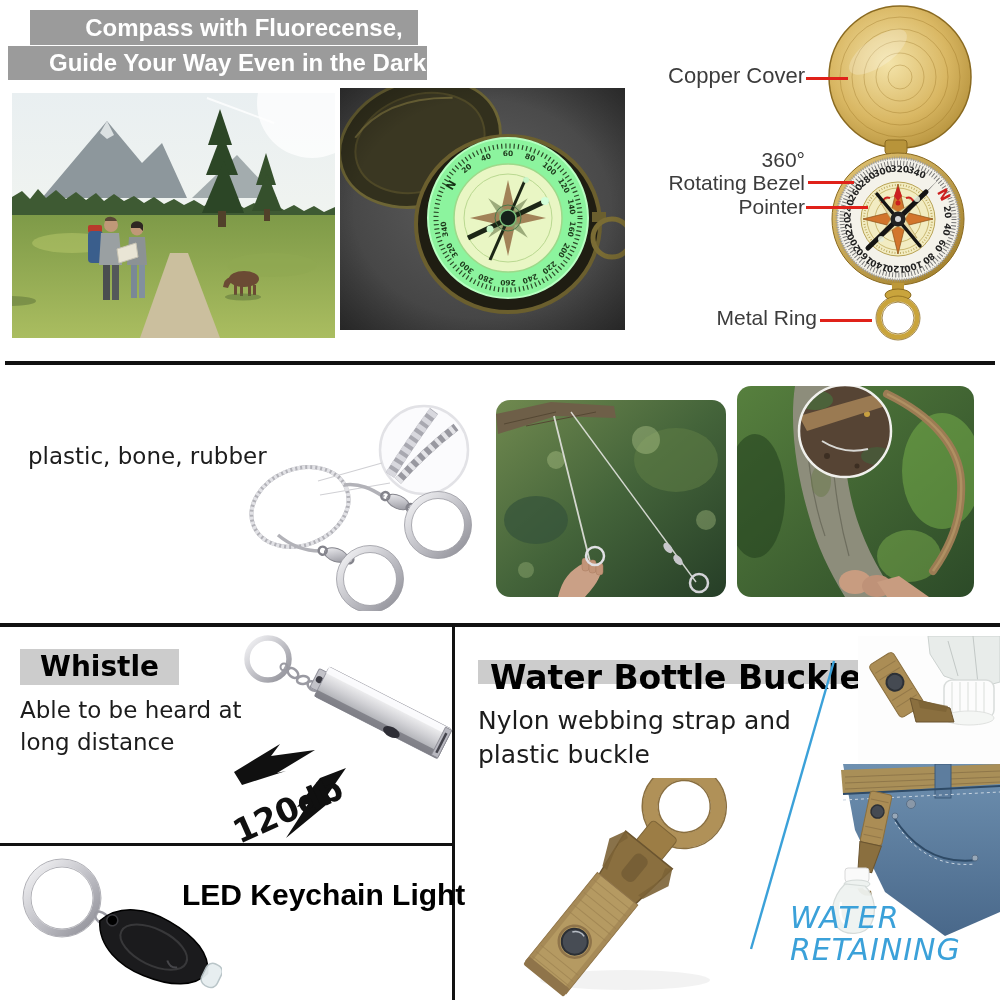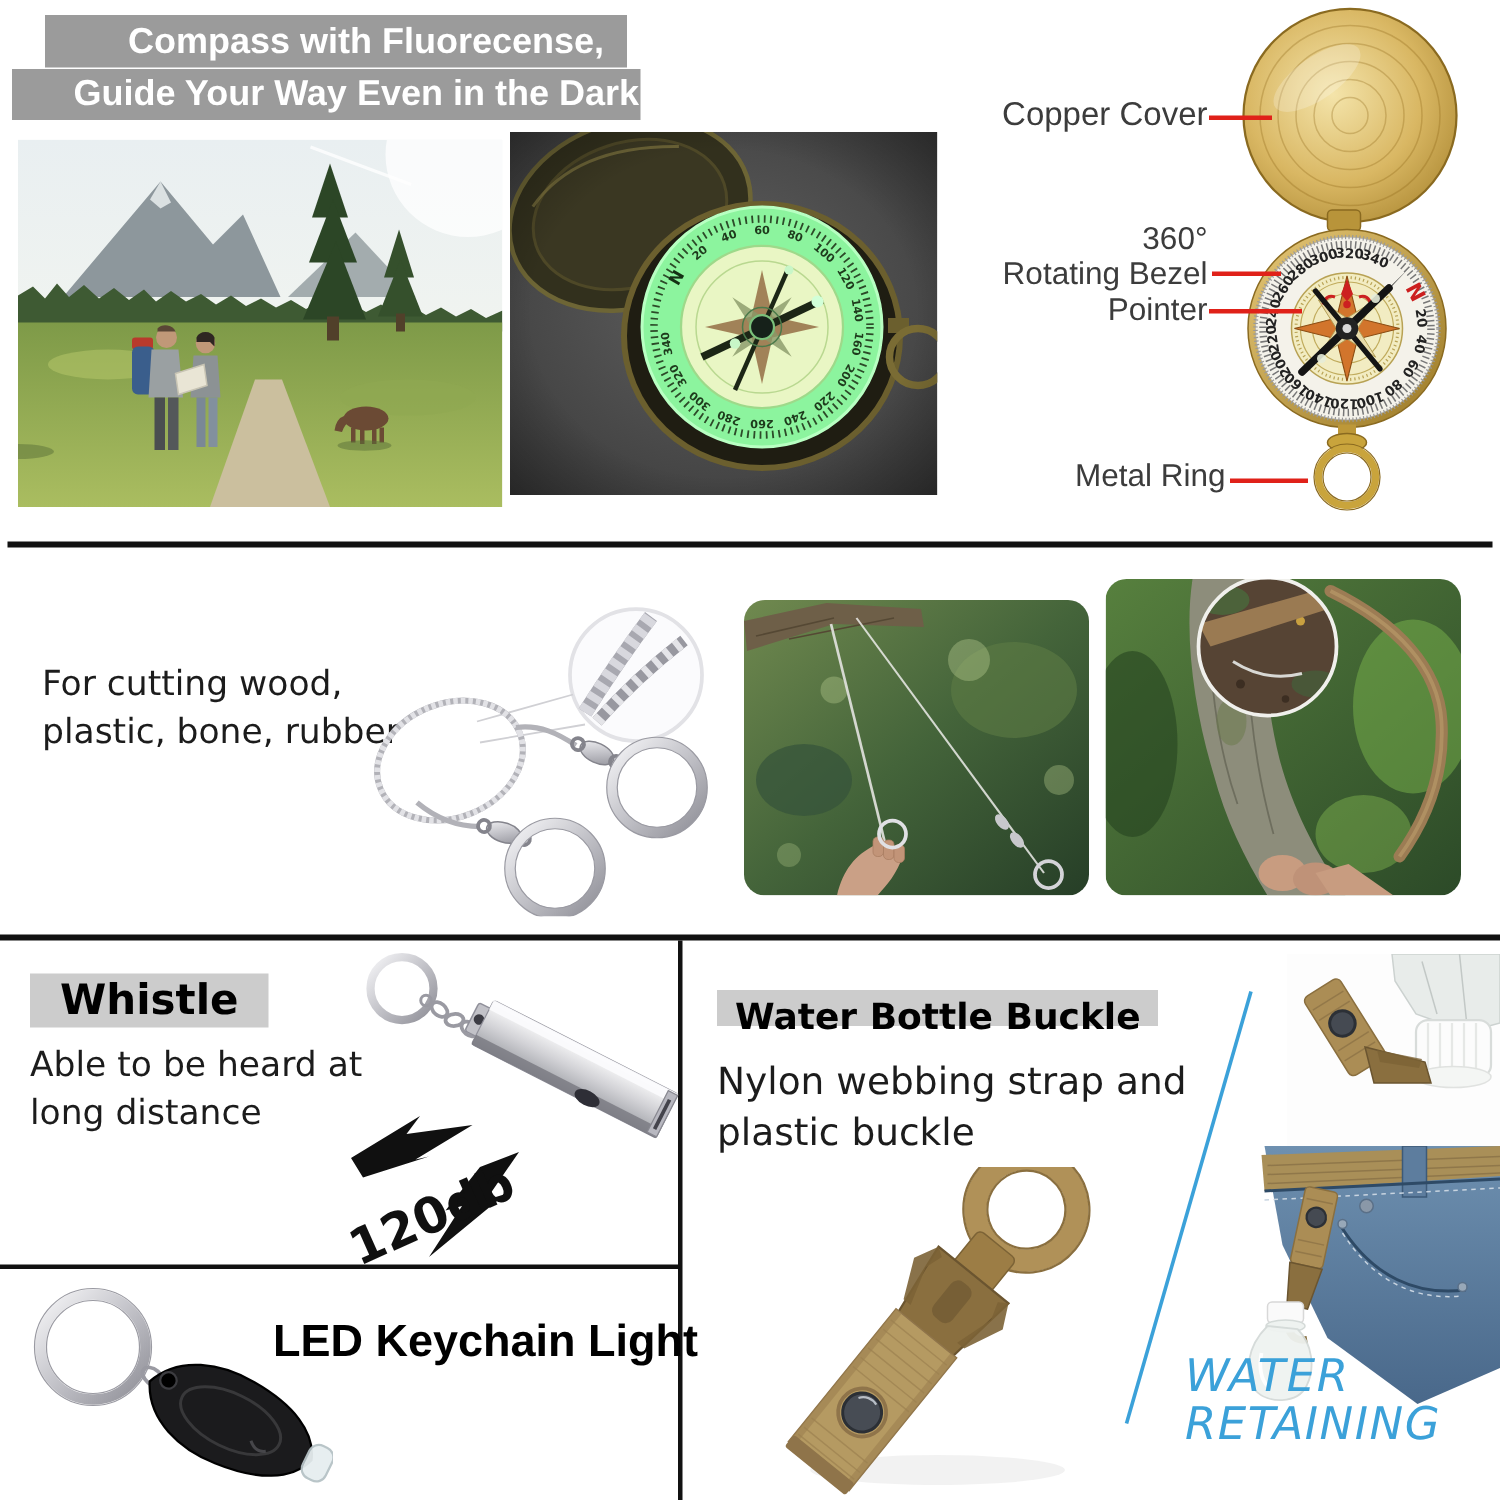--- a/index.html
+++ b/index.html
@@ -260,21 +260,20 @@
   <div class="abs red-line" style="left:808px;top:181px;width:46px;"></div>
   <div class="abs red-line" style="left:806px;top:206px;width:62px;"></div>
   <div class="abs red-line" style="left:820px;top:319px;width:52px;"></div>
 
   <div class="abs divider" style="left:5px;top:361px;width:990px;height:4px;"></div>
   <div class="abs divider" style="left:0;top:623px;width:1000px;height:4px;"></div>
   <div class="abs divider" style="left:452px;top:627px;width:3px;height:373px;"></div>
   <div class="abs divider" style="left:0;top:843px;width:452px;height:3px;"></div>
 
   <div class="abs desc" style="left:28px;top:441px;font-size:23px;line-height:31.5px;">
-    <div>For cutting wood,</div>
     <div>plastic, bone, rubber</div>
   </div>
 
   <div class="abs photo" style="left:248px;top:383px;width:240px;height:228px;">
     <svg width="240" height="228" viewBox="0 0 240 228">
       <defs>
         <linearGradient id="sil" x1="0" y1="0" x2="1" y2="1">
           <stop offset="0" stop-color="#f6f6f8"></stop>
             <stop offset="0.5" stop-color="#c2c2c8"></stop>
           <stop offset="1" stop-color="#8e8e96"></stop>
@@ -441,21 +440,21 @@
         <path d="M82,94 C92,70 120,62 145,64 C175,66 196,76 202,94 C196,112 175,122 145,124 C120,126 92,118 82,94 Z" fill="#1b1b1d" stroke="#000000" stroke-width="1.5"></path>
         <ellipse cx="142" cy="94" rx="36" ry="18" fill="none" stroke="#38383a" stroke-width="2"></ellipse>
         <path d="M160,100 q6,6 12,2" stroke="#46464a" stroke-width="2" fill="none"></path>
         <circle cx="93" cy="88" r="5.5" fill="#000000" stroke="#3c3c40" stroke-width="1.5"></circle>
         <rect x="198" y="82" width="17" height="24" rx="7" fill="#e6eef0" stroke="#b6c2c6" stroke-width="1.5" opacity="0.95"></rect>
       </g>
     </svg>
   </div>
   <div class="abs led-title" style="left:182px;top:878px;">LED Keychain Light</div>
 
-  <div class="abs band" style="left:478px;top:660px;height:24px;line-height:36px;padding:0 12px;font-size:24px;">Water Bottle Buckle</div>
+  <div class="abs band" style="left:478px;top:660px;height:24px;line-height:36px;padding:0 12px;font-size:33px;">Water Bottle Buckle</div>
   <div class="abs desc" style="left:478px;top:704px;font-size:25px;line-height:34px;">
     <div>Nylon webbing strap and</div>
     <div>plastic buckle</div>
   </div>
 
   <div class="abs photo" style="left:505px;top:778px;width:250px;height:222px;">
     <svg width="250" height="222" viewBox="0 0 250 222">
       <ellipse cx="120" cy="202" rx="85" ry="10" fill="#000000" opacity="0.05"></ellipse>
       <g transform="translate(178,30) rotate(39)">
         <circle cx="0" cy="-2" r="34" fill="none" stroke="#b09158" stroke-width="15"></circle>

